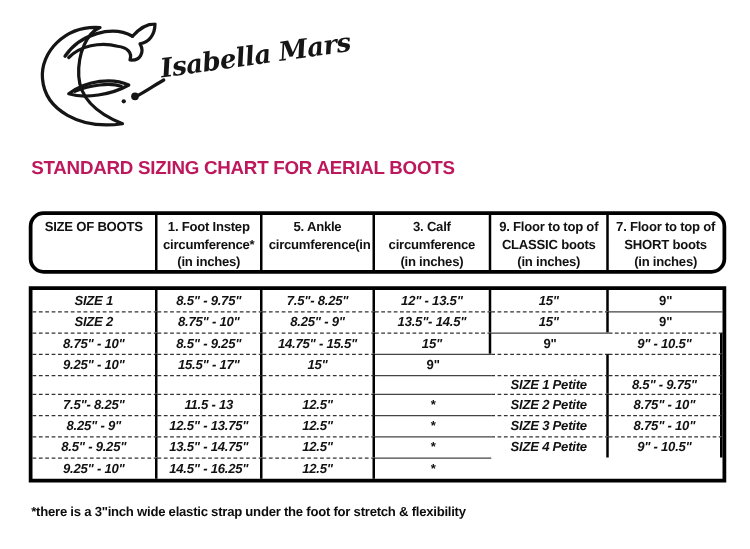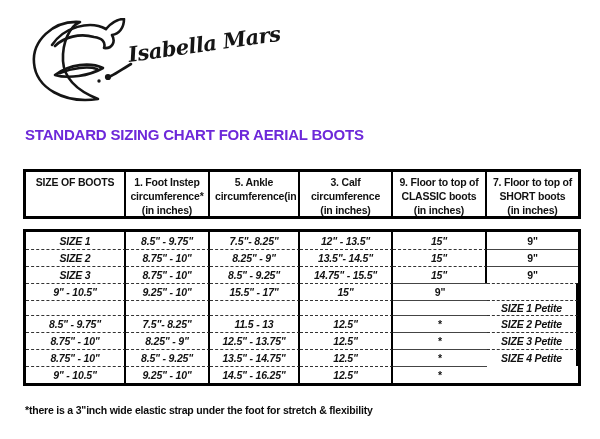--- a/index.html
+++ b/index.html
@@ -23,34 +23,34 @@
     transform:rotate(-8deg);
     transform-origin:left bottom;
     color:#151515;
     white-space:nowrap;
   }
 
   
   .title{
     position:absolute;left:25px;top:126px;
     font-size:15px;font-weight:bold;
-    letter-spacing:-0.2px;color:#6d28d9;
+    letter-spacing:-0.2px;color:#be185d;
     white-space:nowrap;
   }
 
   
   .grid{
     position:absolute;left:23px;width:558px;
     display:grid;
     grid-template-columns:100px 84px 90px 93px 94px 1fr;
     border:3px solid #000;
     box-sizing:border-box;
     background:#fff;
   }
-  .header-grid{top:169px;height:50px;}
+  .header-grid{top:169px;height:50px;border-radius:12px;}
   .body-grid{
     top:229px;height:157px;
     grid-template-rows:repeat(4,17px) 15px repeat(4,17px);
   }
   .hcell{
     font-size:10.5px;font-weight:bold;letter-spacing:-0.2px;
     text-align:center;line-height:14px;padding-top:3px;
     box-sizing:border-box;
   }
   .hcell:not(:last-child){border-right:2px solid #000;}
@@ -136,21 +136,20 @@
       <div class="bcell vline">7.5"- 8.25"</div>
       <div class="bcell vline">12" - 13.5"</div>
       <div class="bcell vline">15"</div>
       <div class="bcell">9"</div>
       <div class="bcell vline dash-top">SIZE 2</div>
       <div class="bcell vline dash-top">8.75" - 10"</div>
       <div class="bcell vline dash-top">8.25" - 9"</div>
       <div class="bcell vline dash-top">13.5"- 14.5"</div>
       <div class="bcell vline dash-top">15"</div>
       <div class="bcell solid-top">9"</div>
-      <div class="bcell vline dash-top">SIZE 3</div>
       <div class="bcell vline dash-top">8.75" - 10"</div>
       <div class="bcell vline dash-top">8.5" - 9.25"</div>
       <div class="bcell vline dash-top">14.75" - 15.5"</div>
       <div class="bcell vline dash-top">15"</div>
       <div class="bcell solid-top">9"</div>
       <div class="bcell vline dash-top">9" - 10.5"</div>
       <div class="bcell vline dash-top">9.25" - 10"</div>
       <div class="bcell vline dash-top">15.5" - 17"</div>
       <div class="bcell vline dash-top">15"</div>
       <div class="bcell solid-top">9"</div>

